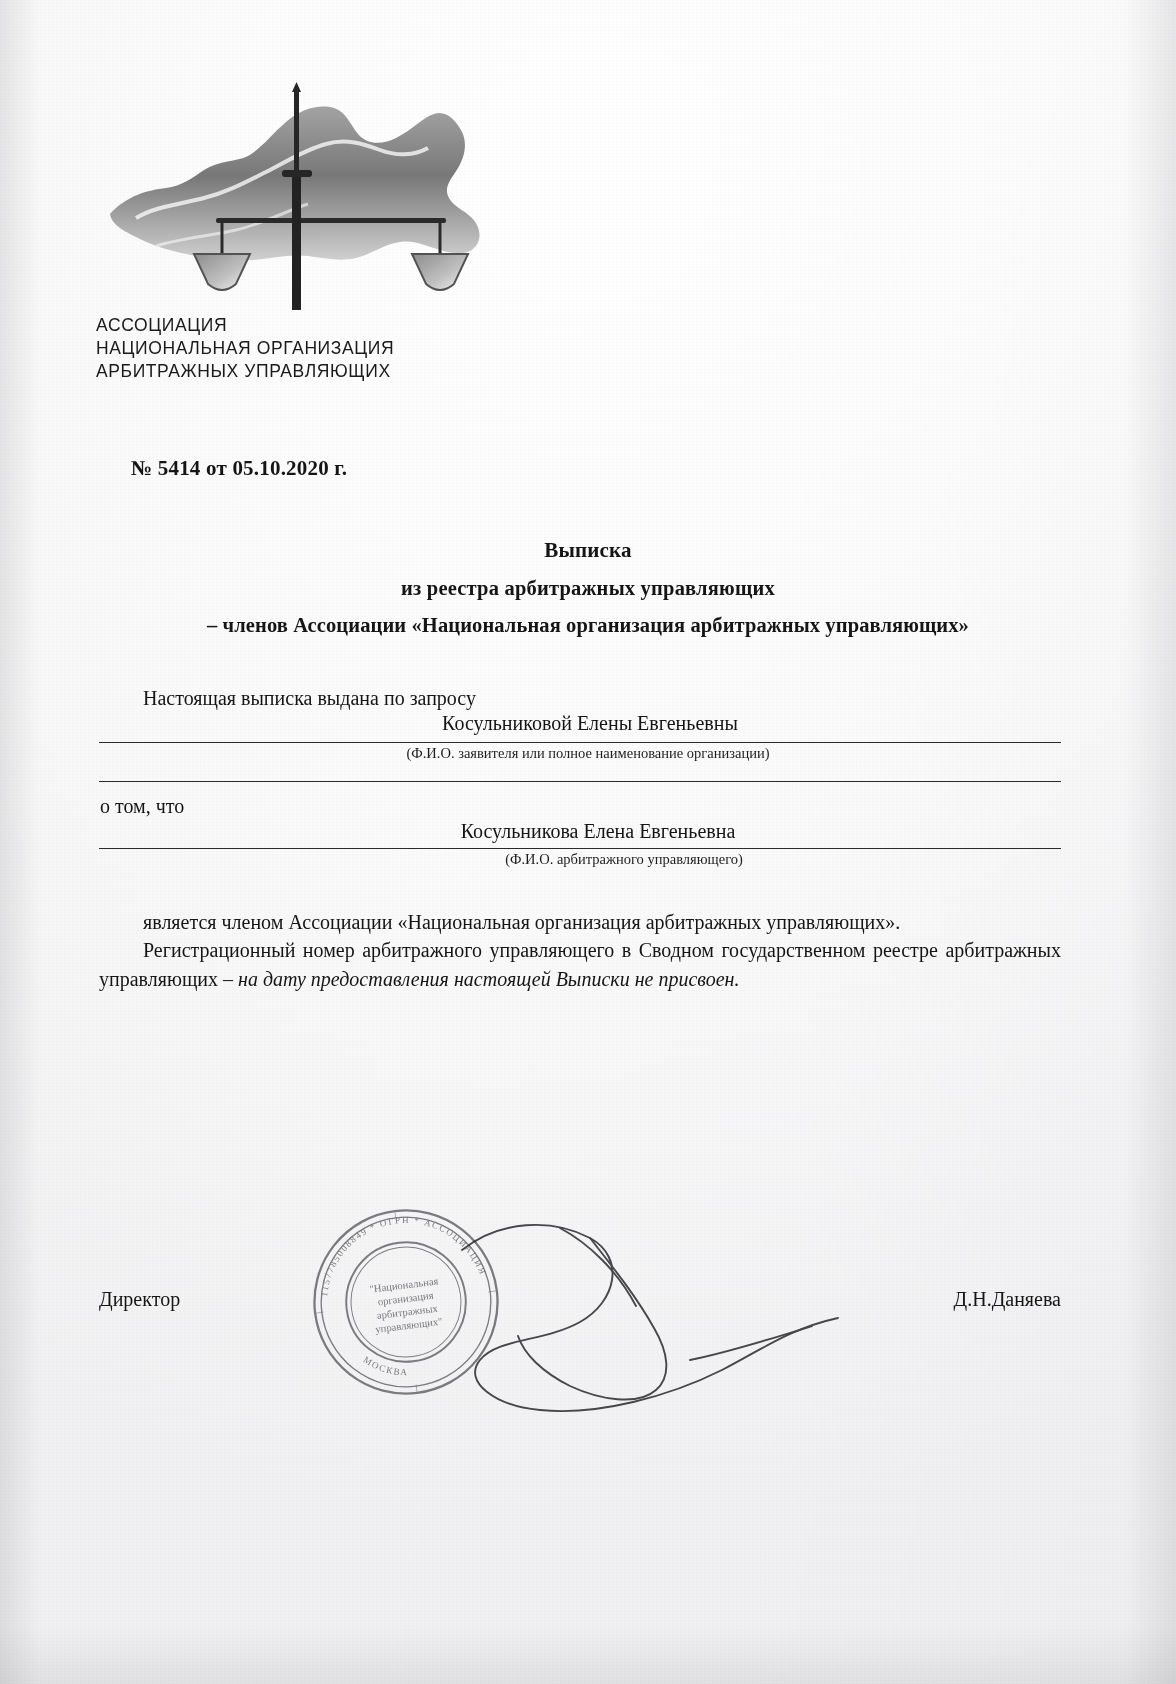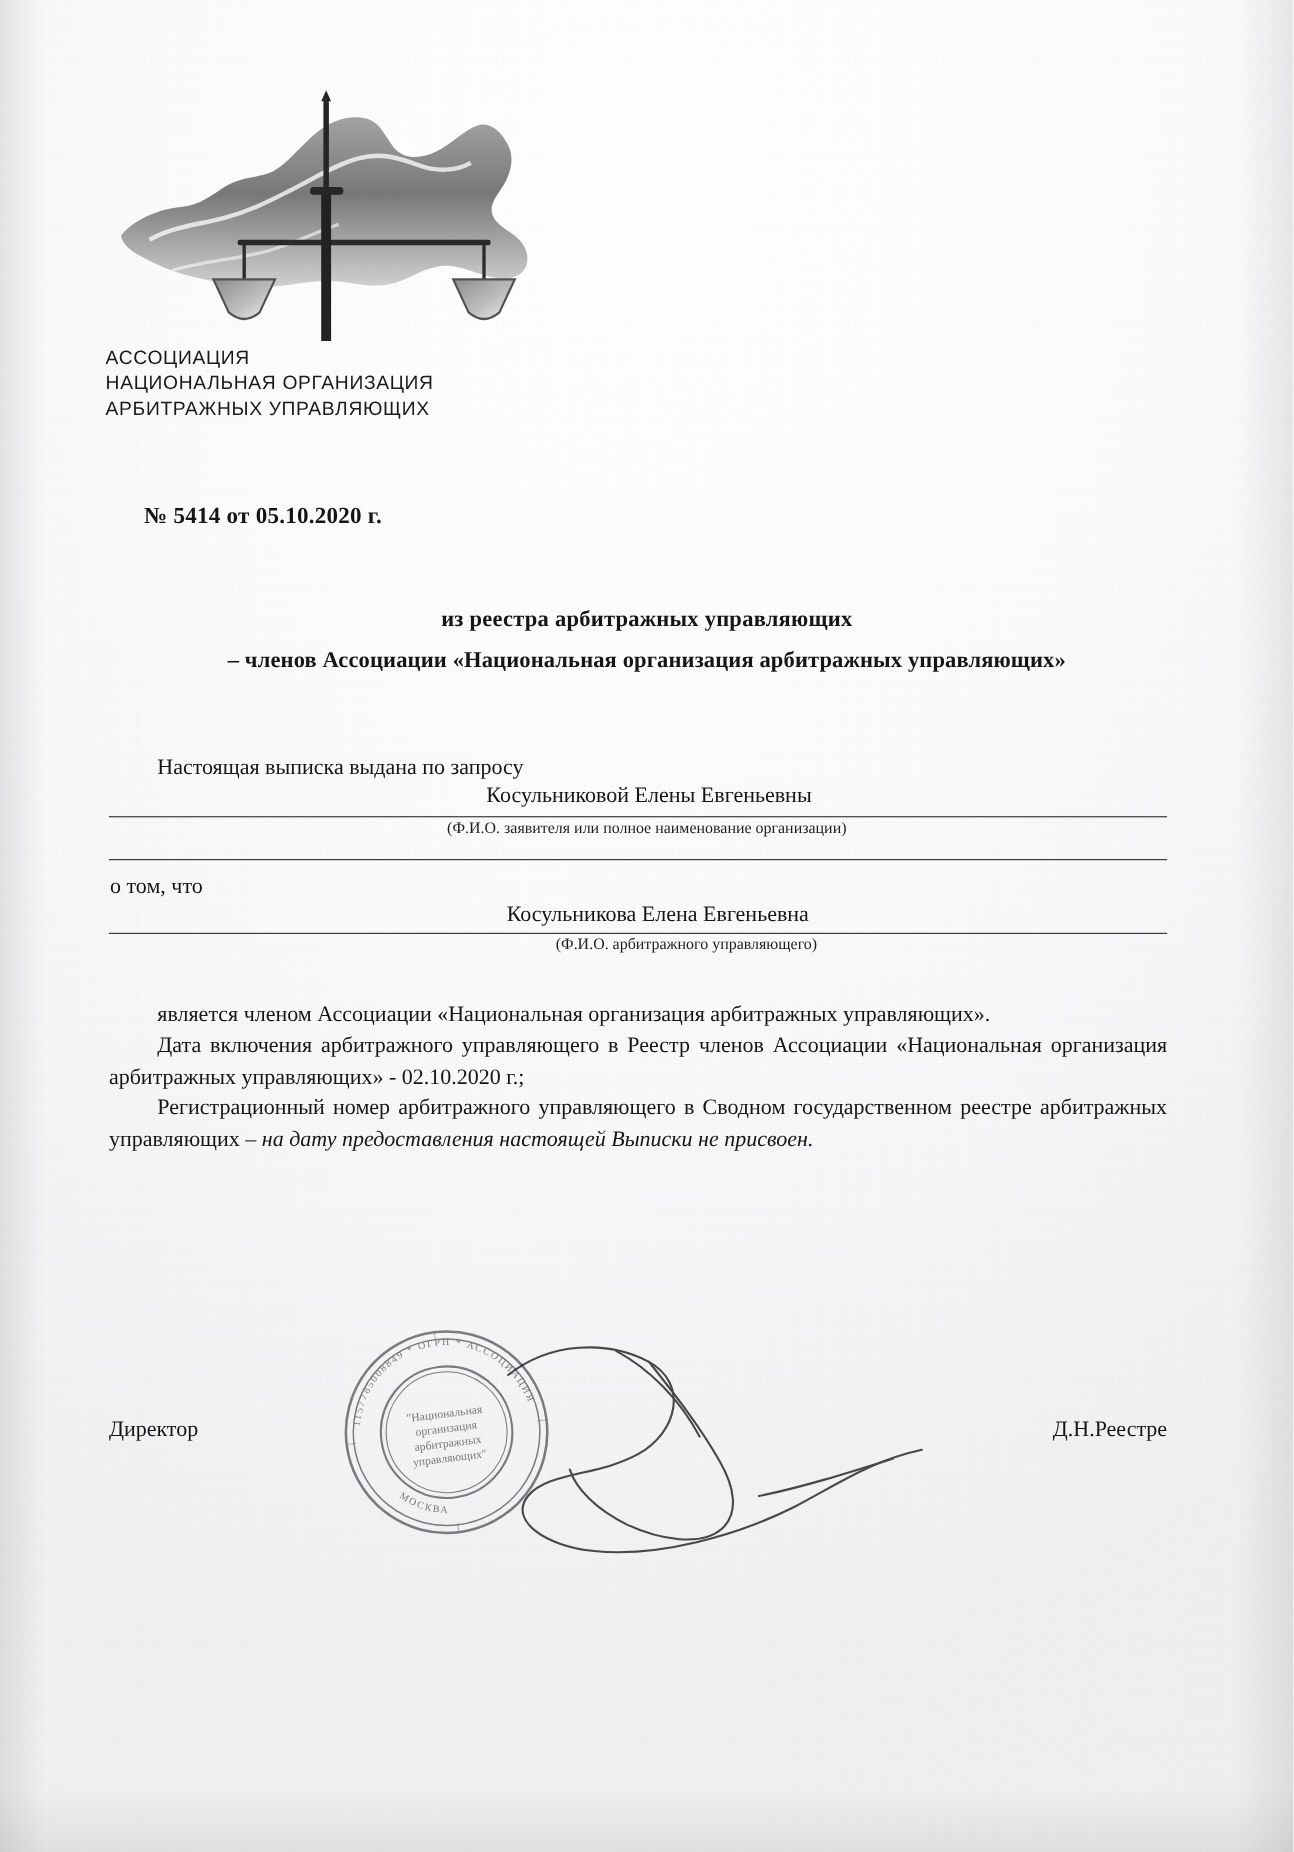--- a/index.html
+++ b/index.html
@@ -252,38 +252,38 @@
       <div class="logo-text">
         <div>АССОЦИАЦИЯ</div>
         <div>НАЦИОНАЛЬНАЯ ОРГАНИЗАЦИЯ</div>
         <div>АРБИТРАЖНЫХ УПРАВЛЯЮЩИХ</div>
       </div>
     </div>
 
     <div class="doc-number">№ 5414 от 05.10.2020 г.</div>
 
     <div class="title-block">
+      <div class="title-1">Выписка</div>
       <div class="title-2">из реестра арбитражных управляющих</div>
       <div class="title-3">– членов Ассоциации «Национальная организация арбитражных управляющих»</div>
     </div>
 
     <div class="field-lead lead-request">Настоящая выписка выдана по запросу</div>
     <div class="field-value value-applicant">Косульниковой Елены Евгеньевны</div>
     <div class="rule rule-1"></div>
     <div class="field-caption caption-applicant">(Ф.И.О. заявителя или полное наименование организации)</div>
     <div class="rule rule-2"></div>
 
     <div class="field-lead lead-about">о том, что</div>
     <div class="field-value value-manager">Косульникова Елена Евгеньевна</div>
     <div class="rule rule-3"></div>
     <div class="field-caption caption-manager">(Ф.И.О. арбитражного управляющего)</div>
 
     <div class="body-block">
       <p>является членом Ассоциации «Национальная организация арбитражных управляющих».</p>
-      <p>Дата включения арбитражного управляющего в Реестр членов Ассоциации «Национальная организация арбитражных управляющих» - 02.10.2020 г.;</p>
       <p><span>Регистрационный номер арбитражного управляющего в Сводном государственном реестре арбитражных управляющих – </span><span class="italic">на дату предоставления настоящей Выписки не присвоен.</span></p>
     </div>
 
     <div class="stamp">
       <svg viewBox="0 0 220 220" xmlns="http://www.w3.org/2000/svg">
         <defs>
           <path id="arcTop" d="M 28 110 A 82 82 0 0 1 192 110"></path>
           <path id="arcBottom" d="M 34 110 A 76 76 0 0 0 186 110"></path>
           <path id="arcTop2" d="M 40 110 A 70 70 0 0 1 180 110"></path>
         </defs>
@@ -319,21 +319,21 @@
           <path d="M150 28 C 172 56, 196 86, 214 118 C 228 142, 232 166, 216 180
                    C 198 196, 160 190, 130 176 C 102 162, 84 144, 78 126"></path>
           <path d="M120 18 C 150 34, 178 62, 196 96"></path>
           <path d="M250 150 C 290 142, 334 128, 372 116"></path>
         </g>
       </svg>
     </div>
 
     <div class="sign-row">
       <div>Директор</div>
-      <div>Д.Н.Реестре</div>
+      <div>Д.Н.Даняева</div>
     </div>
 
   </div>
 
   <div class="edge-shadow-left"></div>
   <div class="edge-shadow-right"></div>
   <div class="edge-shadow-bottom"></div>
 </div>
 
 </body></html>

